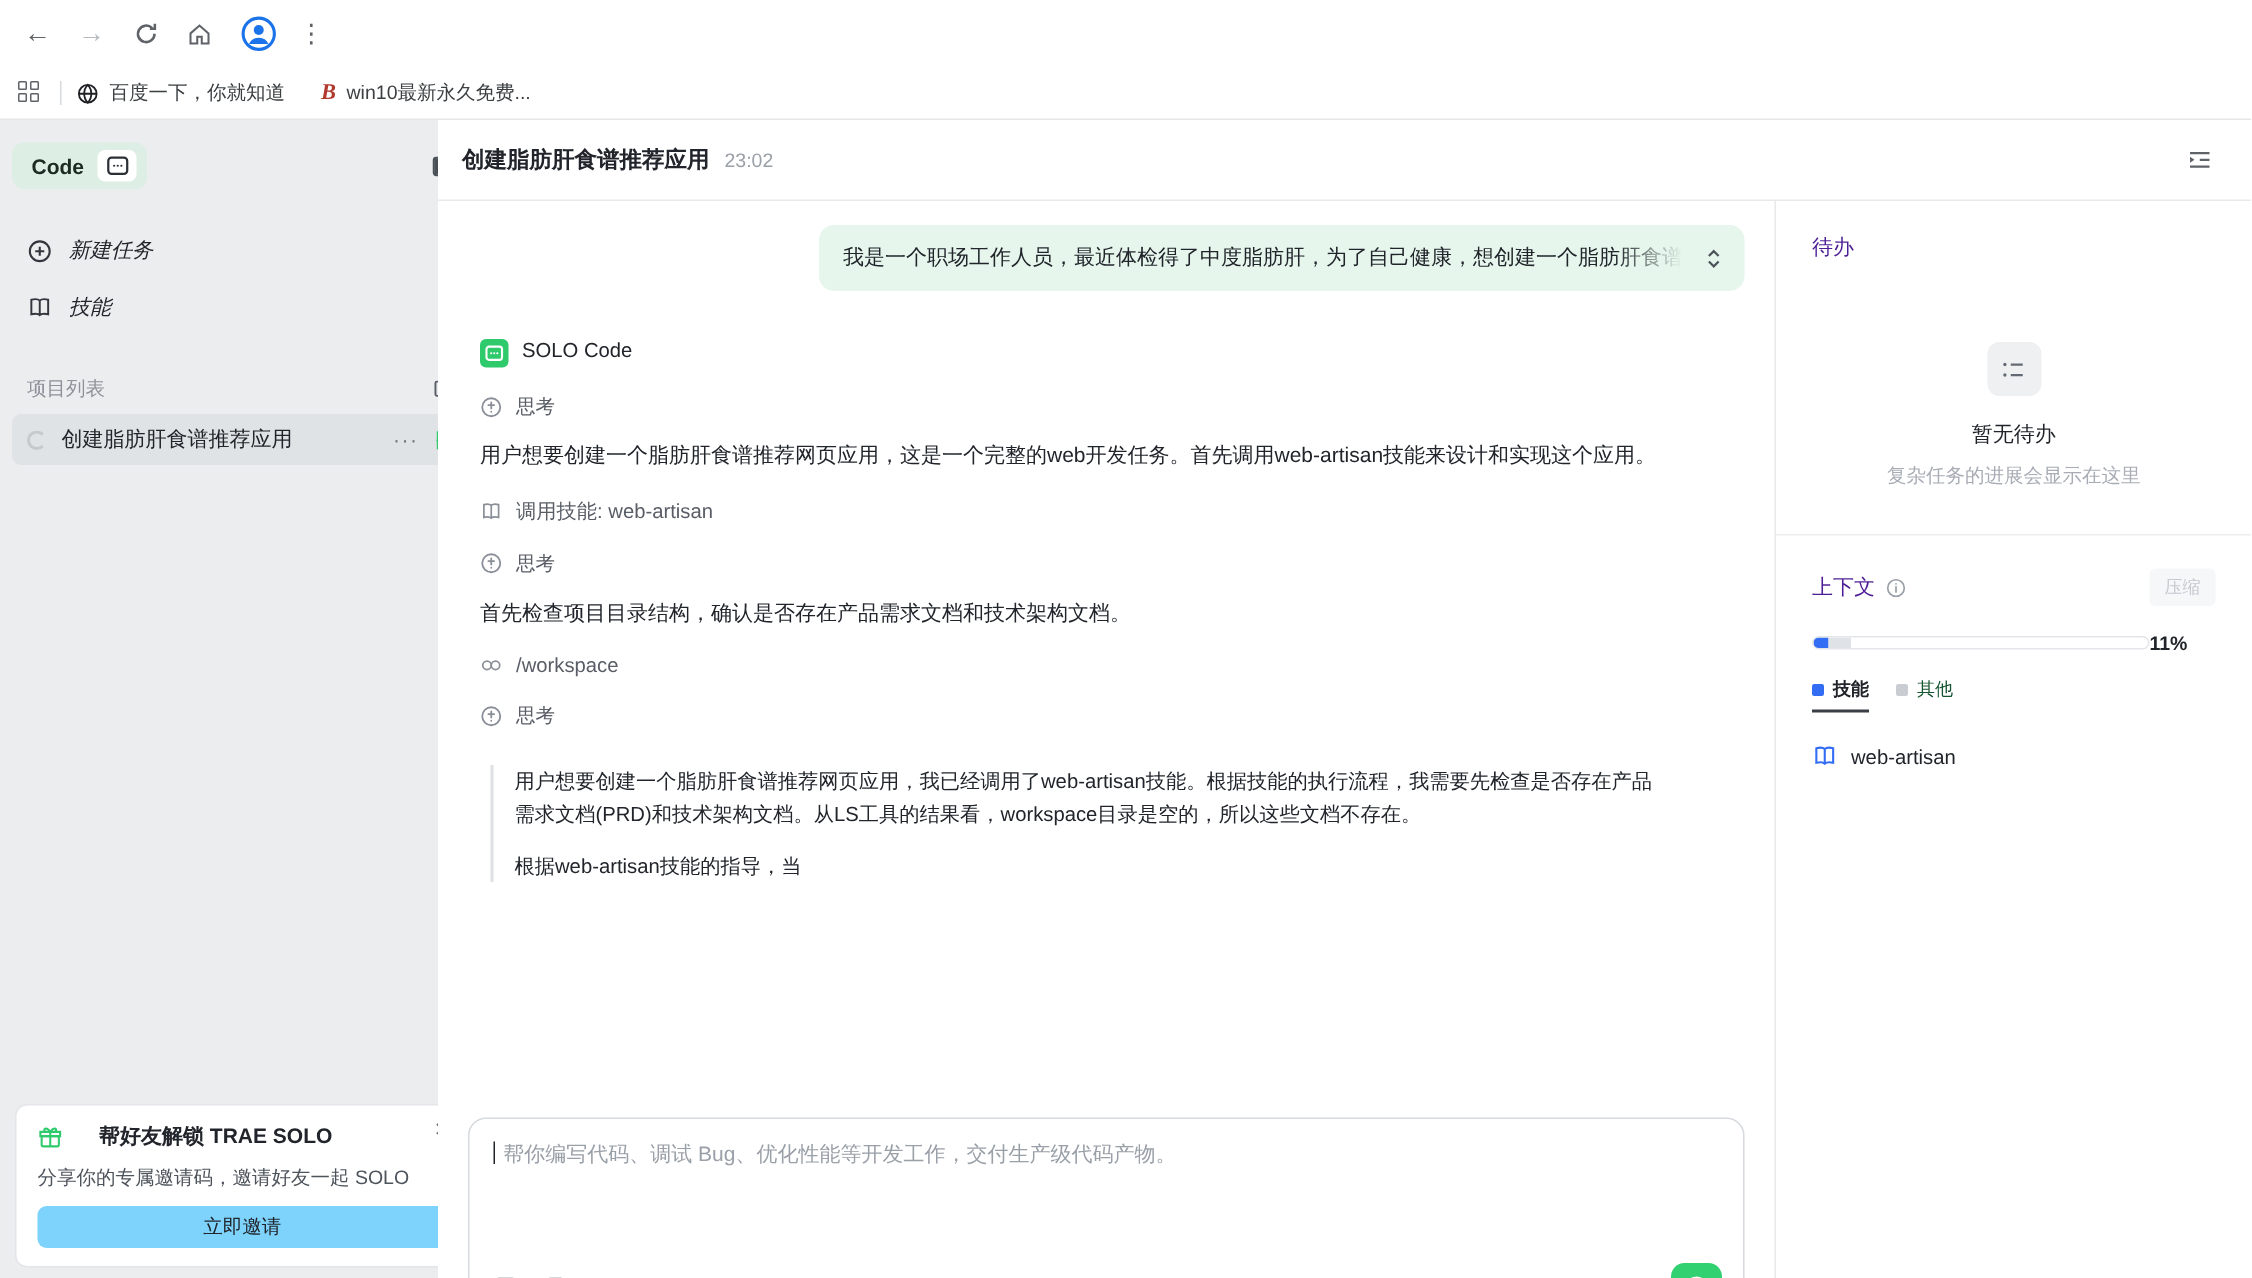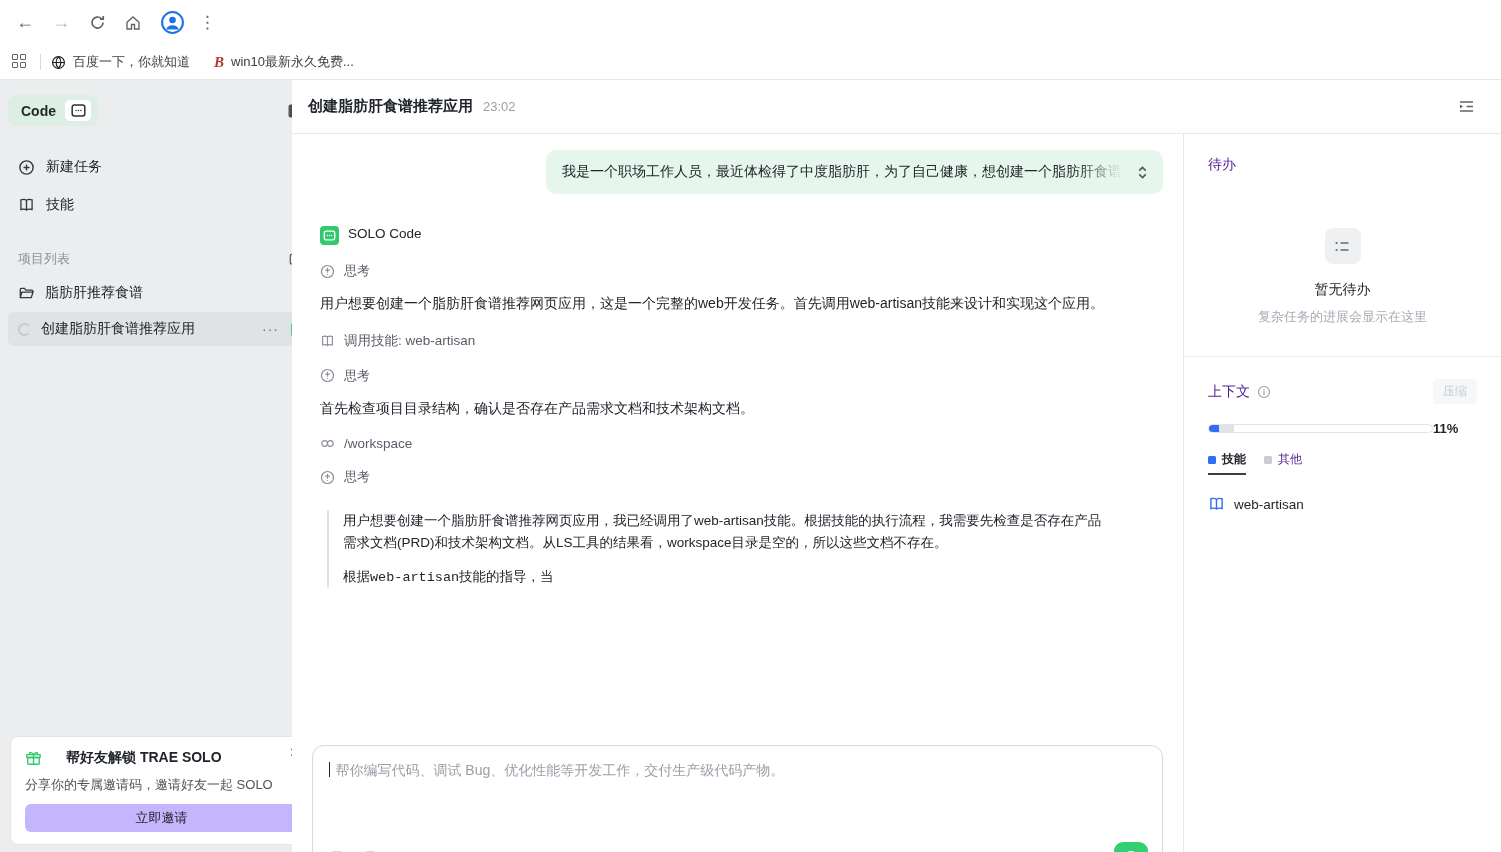--- a/index.html
+++ b/index.html
@@ -28,35 +28,35 @@
   
   .app { position:absolute; top:80px; left:0; right:0; bottom:0; }
 
   
   .sidebar { position:absolute; left:0; top:0; bottom:0; width:324px; background:#ecedef; border-right:1px solid #e2e4e6; }
   .mode-row { display:flex; align-items:center; justify-content:space-between; padding:15px 18px 0 8px; }
   .code-badge { display:flex; align-items:center; gap:9px; background:#ddeee5; border-radius:8px; padding:5px 7px 5px 13px; cursor:pointer; }
   .code-badge .lbl { font-size:14px; font-weight:bold; color:#1c2a22; }
   .icon-box { width:26px; height:21px; background:#fff; border-radius:5px; display:flex; align-items:center; justify-content:center; }
   .side-icon-btn { color:#4a4f57; cursor:pointer; }
-  .nav-list { margin-top:22px; }
+  .nav-list { margin-top:22px;font-style:italic; }
   .nav-item { display:flex; align-items:center; gap:11px; padding:10px 18px; font-size:14px; color:#21252b; cursor:pointer; }
   .section-row { display:flex; align-items:center; justify-content:space-between; padding:0 18px; margin-top:26px; color:#8d929a; font-size:13px; }
   .proj-item { display:flex; align-items:center; gap:10px; padding:8px 10px; margin:2px 8px; font-size:14px; color:#21252b; border-radius:6px; cursor:pointer; }
   .proj-item.sel { background:#e0e3e5; }
   .proj-item .grow { flex:1; white-space:nowrap; overflow:hidden; }
   .spinner { width:13px; height:13px; border:2px solid #c6cacf; border-right-color:transparent; border-radius:50%; flex:0 0 auto; }
   .ellipsis { color:#6d727a; font-size:14px; letter-spacing:1px; }
 
   .promo { position:absolute; left:10px; right:12px; bottom:7px; background:#fff; border:1px solid #e3e5e8; border-radius:8px; padding:12px 12px 12px 14px; }
   .promo-head { display:flex; align-items:center; gap:24px; }
   .promo-title { font-size:14px; font-weight:bold; color:#21252b; }
   .promo-close { position:absolute; top:8px; right:10px; color:#6d727a; font-size:13px; cursor:pointer; }
   .promo-desc { font-size:13px; color:#4e545c; margin-top:9px; }
-  .promo-btn { margin-top:10px; width:100%; background:#c4b5fd; border:none; border-radius:6px; height:28px; font-size:13px; color:#21252b; cursor:pointer; font-family:inherit; }
+  .promo-btn { margin-top:10px; width:100%; background:#7dd3fc; border:none; border-radius:6px; height:28px; font-size:13px; color:#21252b; cursor:pointer; font-family:inherit; }
 
   
   .main-header { position:absolute; left:292px; right:0; top:0; height:54px; background:#fff; border-bottom:1px solid #e7e9eb; display:flex; align-items:center; padding:0 26px 0 16px; }
   .main-title { font-size:15px; font-weight:bold; color:#21252b; }
   .main-time { font-size:13px; color:#9ba1a9; margin-left:10px; }
   .hdr-right { margin-left:auto; color:#5f6368; cursor:pointer; }
 
   
   .chat { position:absolute; left:292px; top:54px; width:891px; bottom:0; background:#fff; overflow:hidden; padding:16px 20px 0 28px; }
   .bubble-row { display:flex; justify-content:flex-end; }
@@ -64,21 +64,21 @@
   .bubble-text { font-size:14px; color:#21252b; white-space:nowrap; overflow:hidden; max-width:560px;
     -webkit-mask-image:linear-gradient(90deg,#000 92%,transparent); mask-image:linear-gradient(90deg,#000 92%,transparent); }
   .assistant { margin-top:32px; }
   .solo-row { display:flex; align-items:flex-start; gap:9px; }
   .solo-avatar { width:19px; height:19px; background:#2fca6c; border-radius:4px; display:flex; align-items:center; justify-content:center; }
   .solo-name { font-size:13.5px; color:#21252b; }
   .meta-row { display:flex; align-items:center; gap:9px; margin-top:17px; color:#585d66; font-size:13px; }
   .meta-row .mono { font-size:13.5px; }
   .para { margin-top:13px; font-size:14px; color:#21252b; line-height:1.55; }
   .quote { margin-top:24px; margin-left:7px; border-left:2px solid #dfe1e5; padding-left:14px; font-size:13.5px; color:#21252b; line-height:1.6; max-width:780px; }
-  .quote p + p { margin-top:13px;font-family:Liberation Mono, monospace; }
+  .quote p + p { margin-top:13px; }
 
   
   .composer { position:absolute; left:20px; width:851px; top:611px; height:132px; background:#fff; border:1px solid #d6d9de; border-radius:12px; padding:15px 16px; box-shadow:0 1px 2px rgba(0,0,0,.02); }
   .caret { display:inline-block; width:1px; height:15px; background:#21252b; vertical-align:-2px; margin-right:1px; }
   .placeholder { display:inline; font-size:14px; color:#9aa0a8; }
   .composer-bottom { position:absolute; left:16px; right:14px; top:96px; display:flex; align-items:center; }
   .comp-icons { display:flex; gap:20px; color:#585d66; }
   .comp-right { margin-left:auto; display:flex; align-items:center; gap:14px; }
   .model-label { font-size:13px; color:#585d66; display:flex; align-items:center; gap:5px; }
   .send-btn { width:34px; height:34px; border-radius:9px; background:#31d070; border:none; display:flex; align-items:center; justify-content:center; cursor:pointer; }
@@ -96,21 +96,21 @@
   .compress-btn { margin-left:auto; background:#f6f7f8; border:none; border-radius:4px; padding:4px 10px; font-size:12px; color:#c6cad0; font-family:inherit; }
   .ctx-bar-row { margin-top:17px; display:flex; align-items:center; }
   .ctx-bar { flex:1; height:9px; border:1px solid #e3e5e8; border-radius:5px; overflow:hidden; display:flex; background:#fff; }
   .ctx-bar .seg-skill { background:#336df4; height:100%; }
   .ctx-bar .seg-other { background:#dfe2e6; height:100%; }
   .ctx-pct { width:44px; text-align:left; font-size:13px; font-weight:bold; color:#21252b; }
   .legend { margin-top:15px; display:flex; align-items:center; gap:18px; }
   .legend-item { display:flex; align-items:center; gap:6px; font-size:12px; cursor:pointer; }
   .sw { width:8px; height:8px; border-radius:1.5px; }
   .legend-item.active { color:#21252b; font-weight:bold; border-bottom:2px solid #3a3f46; padding-bottom:5px; margin-bottom:-7px; }
-  .legend-item.muted { color:#4c1d95; }
+  .legend-item.muted { color:#14532d; }
   .skill-entry { margin-top:28px; display:flex; align-items:center; gap:9px; font-size:13.5px; color:#21252b; }
 </style>
 </head>
 <body>
 
 <div class="page">
 
   <div class="chrome">
     <div class="nav-btn">←</div>
     <div class="nav-btn dis">→</div>
@@ -207,28 +207,20 @@
         <span>项目列表</span>
         <span>
           <svg width="17" height="16" viewBox="0 0 16 16" fill="none" stroke="#5b6068" stroke-width="1.3">
               <path d="M1.8 4.4c0-.6.4-1 1-1h3.2l1.3 1.7h6c.6 0 1 .4 1 1v5.8c0 .6-.4 1-1 1h-10.5c-.6 0-1-.4-1-1z"></path>
               <path d="M8 7.4v3.2M6.4 9h3.2"></path>
             </svg>
         </span>
       </div>
 
       <div style="margin-top:8px;">
-        <div class="proj-item">
-          <span>
-            <svg width="17" height="16" viewBox="0 0 16 16" fill="none" stroke="#33373d" stroke-width="1.3">
-                <path d="M1.8 4.4c0-.6.4-1 1-1h3.2l1.3 1.7h6c.6 0 1 .4 1 1v1H3.4l-1.6 5.4zM1.8 4.4v8.2h10.9l1.8-5.5H3.6"></path>
-              </svg>
-          </span>
-          <span class="grow">脂肪肝推荐食谱</span>
-        </div>
         <div class="proj-item sel">
           <span class="spinner"></span>
           <span class="grow">创建脂肪肝食谱推荐应用</span>
           <span class="ellipsis">···</span>
           <span>
             <svg width="16" height="15" viewBox="0 0 16 15" fill="none" stroke="#2fca6c" stroke-width="1.6">
                 <path d="M3 1.5v12M3 1.5h10M7 7.5h6M7 13.5h6"></path>
                 <circle cx="3" cy="7.5" r="1" fill="#2fca6c" stroke="none"></circle>
               </svg>
           </span>

